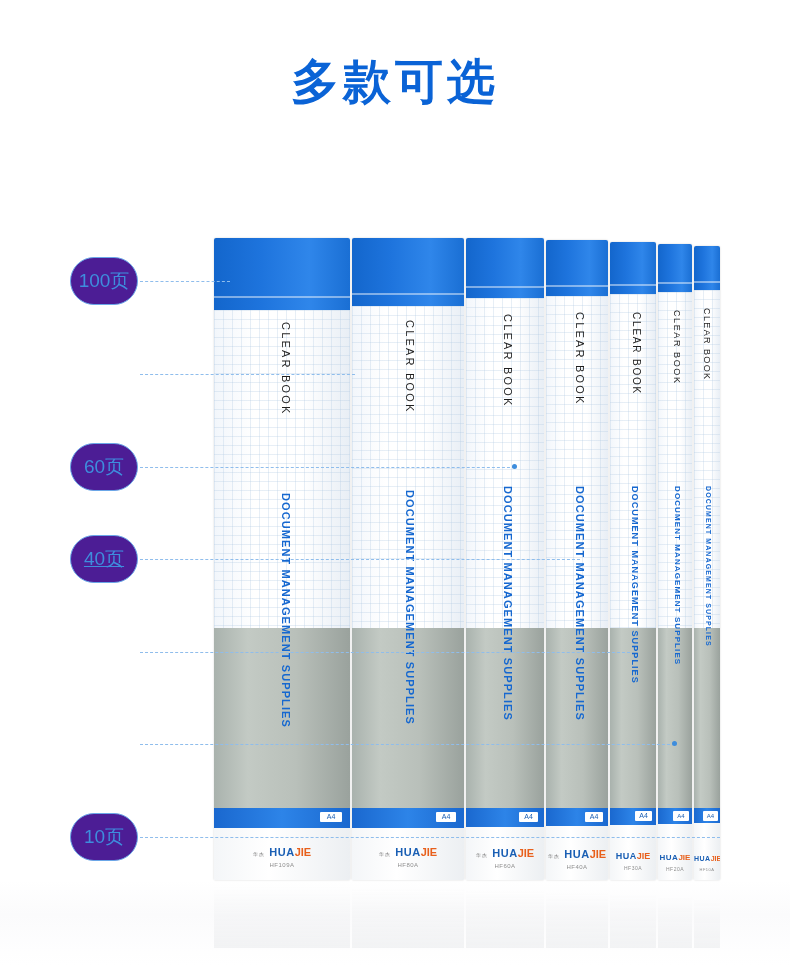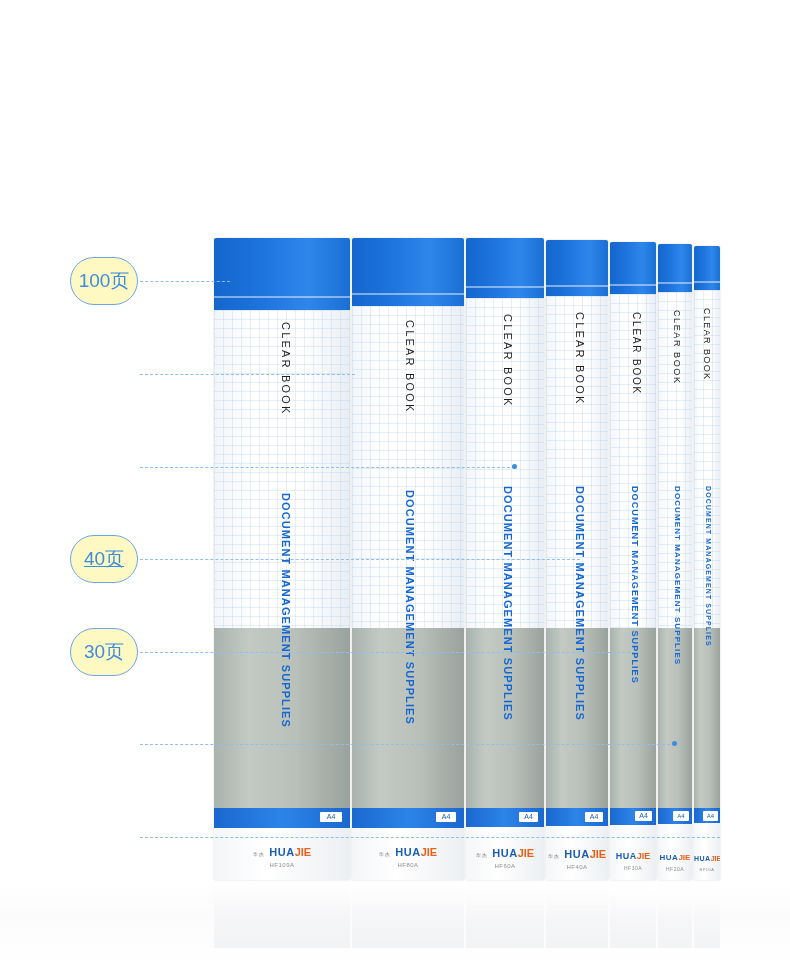--- a/index.html
+++ b/index.html
@@ -41,21 +41,21 @@
     margin-top: 10px;
   }
 
   
   .bubble {
     position: absolute;
     width: 68px;
     height: 48px;
     border: 1px solid #6ba7e8;
     border-radius: 24px;
-    background: #fef9c3;
+    background: #4c1d95;
     color: #3e8ddd;
     font-size: 19px;
     display: flex;
     align-items: center;
     justify-content: center;
     box-sizing: border-box;
     z-index: 6;
   }
   .leader {
     position: absolute;
@@ -207,36 +207,38 @@
   }
 </style>
 </head>
 <body>
 
 <div class="scene">
 
   <div class="floor"></div>
 
   <div class="headings">
+    <div class="title-main">多款可选</div>
   </div>
 
   <div class="leader" style="left:140px; top:281px; width:90px;"></div>
   <div class="leader" style="left:140px; top:374px; width:215px;"></div>
   <div class="leader" style="left:140px; top:467px; width:375px;"></div>
   <div class="leader" style="left:140px; top:559px; width:440px;"></div>
   <div class="leader" style="left:140px; top:652px; width:490px;"></div>
   <div class="leader" style="left:140px; top:744px; width:535px;"></div>
   <div class="leader" style="left:140px; top:837px; width:580px;"></div>
 
   <div class="leader-dot" style="left:512px; top:464px;"></div>
   <div class="leader-dot" style="left:672px; top:741px;"></div>
 
   <div class="bubble" style="left:70px; top:257px;">100页</div>
+  <div class="bubble" style="left:70px; top:443px;">60页</div>
   <div class="bubble" style="left:70px; top:535px;text-decoration:underline;">40页</div>
-  <div class="bubble" style="left:70px; top:628px;">30页</div>
+  <div class="bubble" style="left:70px; top:813px;">10页</div>
 
   <div class="folder" style="left:214px; width:136px; height:642px;">
     <div class="cap" style="height:72px;">
       <div class="cap-line" style="top:58px;"></div>
     </div>
     <div class="body-upper" style="top:72px; height:318px;"></div>
     <div class="body-lower" style="top:390px; height:180px;"></div>
     <div class="blue-band" style="top:570px; height:20px;">
       <div class="a4" style="right:8px; top:4px; width:22px;">A4</div>
     </div>

